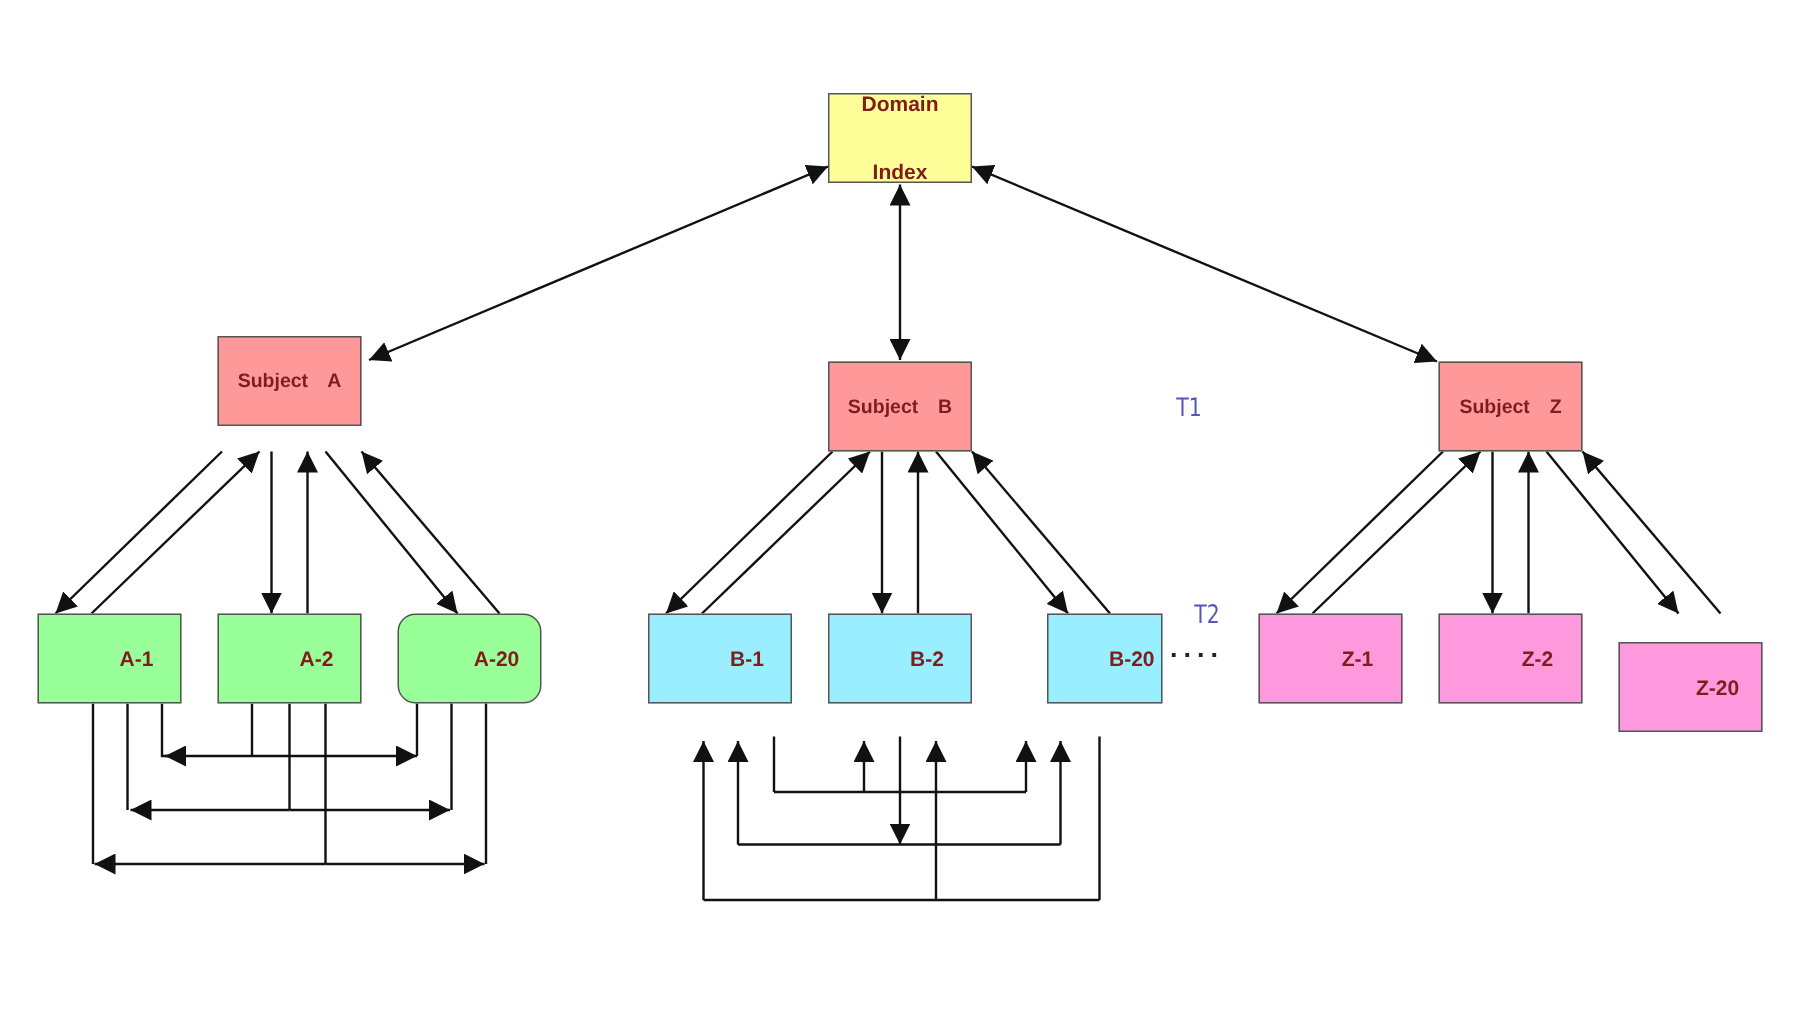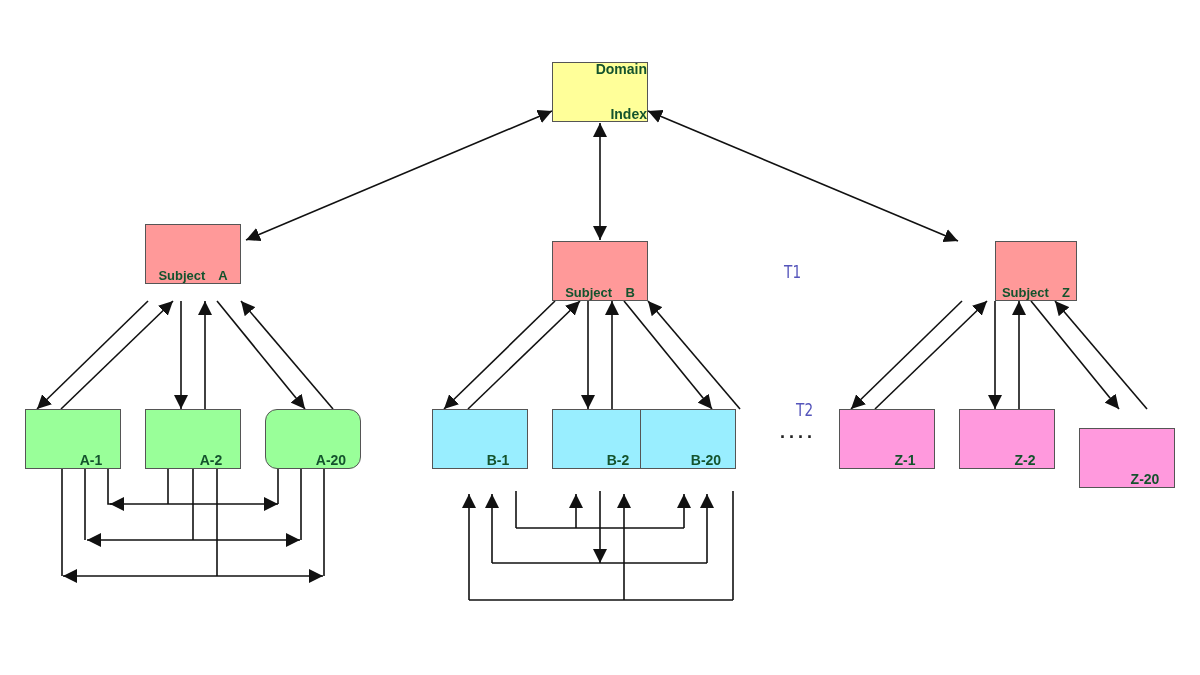--- a/index.html
+++ b/index.html
@@ -1,18 +1,18 @@
 <!DOCTYPE html>
 <html><head>
   <meta charset="utf-8">
   <style>
     html, body { margin: 0; padding: 0; background: #ffffff; }
     body { width: 1200px; height: 675px; position: relative; overflow: hidden; font-family: "Liberation Sans", sans-serif; }
     #diagram { position: absolute; left: 0; top: 0; width: 1200px; height: 675px; }
-    .node { position: absolute; box-sizing: border-box; border: 1.5px solid #555; display: flex; align-items: flex-end; justify-content: center; text-align: center; font-family: "Liberation Sans", sans-serif; font-weight: bold; color: #14532d; line-height: 1.05; gap: 30px; }
+    .node { position: absolute; box-sizing: border-box; border: 1.5px solid #555; display: flex; align-items: center; justify-content: center; text-align: center; font-family: "Liberation Sans", sans-serif; font-weight: bold; color: #7f1d1d; line-height: 1.05; gap: 30px; }
     .node.root { background: #ffff99; font-size: 14px; }
     .node.subject { background: #ff9999; font-size: 13px; word-spacing: 3px; }
     .node.leaf { font-size: 14px; padding-left: 36px; }
     .node.a { background: #99ff99; }
     .node.b { background: #99eeff; }
     .node.z { background: #ff99dd; }
     .tlabel { position: absolute; color: #5555bb; font-family: "DejaVu Sans", sans-serif; font-size: 17px; transform: scaleX(0.8); }
     .dots { position: absolute; font-family: "Liberation Sans", sans-serif; font-size: 18px; font-weight: bold; color: #222; letter-spacing: 4px; }
   </style>
 </head>
@@ -83,41 +83,41 @@
   <span>Domain</span>
   <span>Index</span>
 </div>
 
 <div class="node subject" style="left:145px;top:224px;width:96px;height:60px;">
   <span style="white-space:pre;">Subject  A</span>
 </div>
 <div class="node subject" style="left:552px;top:241px;width:96px;height:60px;">
   <span style="white-space:pre;">Subject  B</span>
 </div>
-<div class="node subject" style="left:959px;top:241px;width:82px;height:60px;margin-left:36px;">
+<div class="node subject" style="left:959px;top:241px;width:96px;height:60px;">
   <span style="white-space:pre;">Subject  Z</span>
 </div>
 
 <div class="node leaf a" style="left:25px;top:409px;width:96px;height:60px;">
   <span>A-1</span>
 </div>
 <div class="node leaf a" style="left:145px;top:409px;width:96px;height:60px;">
   <span>A-2</span>
 </div>
 <div class="node leaf a" style="left:265px;top:409px;width:96px;height:60px;border-radius:12px;">
   <span>A-20</span>
 </div>
 
 <div class="node leaf b" style="left:432px;top:409px;width:96px;height:60px;">
   <span>B-1</span>
 </div>
 <div class="node leaf b" style="left:552px;top:409px;width:96px;height:60px;">
   <span>B-2</span>
 </div>
-<div class="node leaf b" style="left:640px;top:409px;width:96px;height:60px;">
+<div class="node leaf b" style="left:698px;top:409px;width:77px;height:60px;">
   <span>B-20</span>
 </div>
 
 <div class="node leaf z" style="left:839px;top:409px;width:96px;height:60px;">
   <span>Z-1</span>
 </div>
 <div class="node leaf z" style="left:959px;top:409px;width:96px;height:60px;">
   <span>Z-2</span>
 </div>
 <div class="node leaf z" style="left:1079px;top:428px;width:96px;height:60px;">

